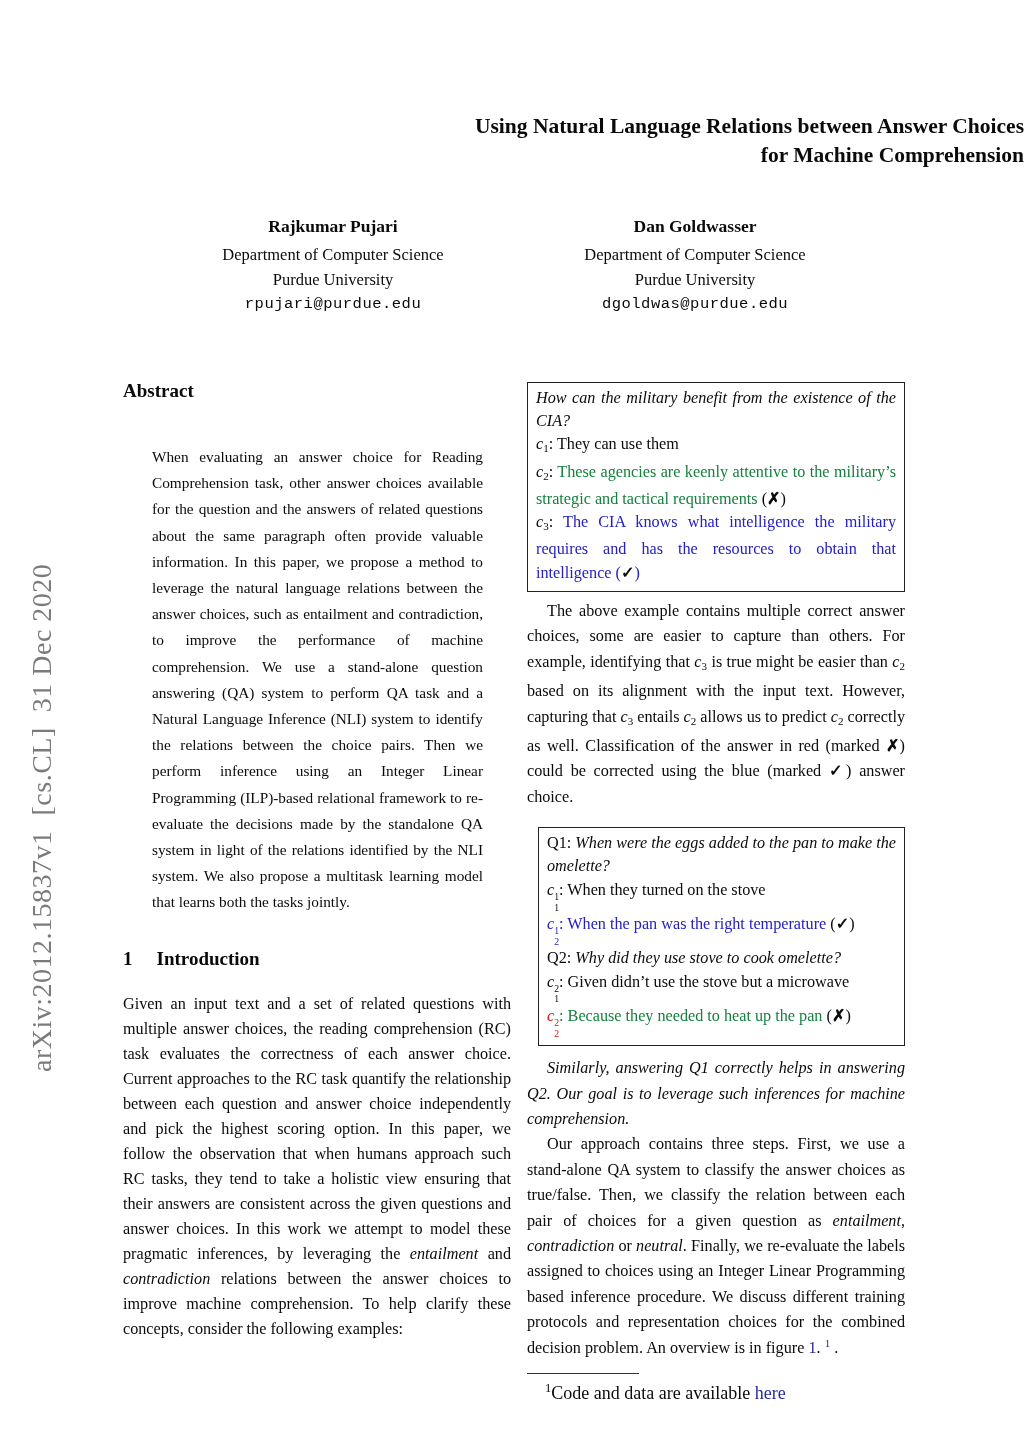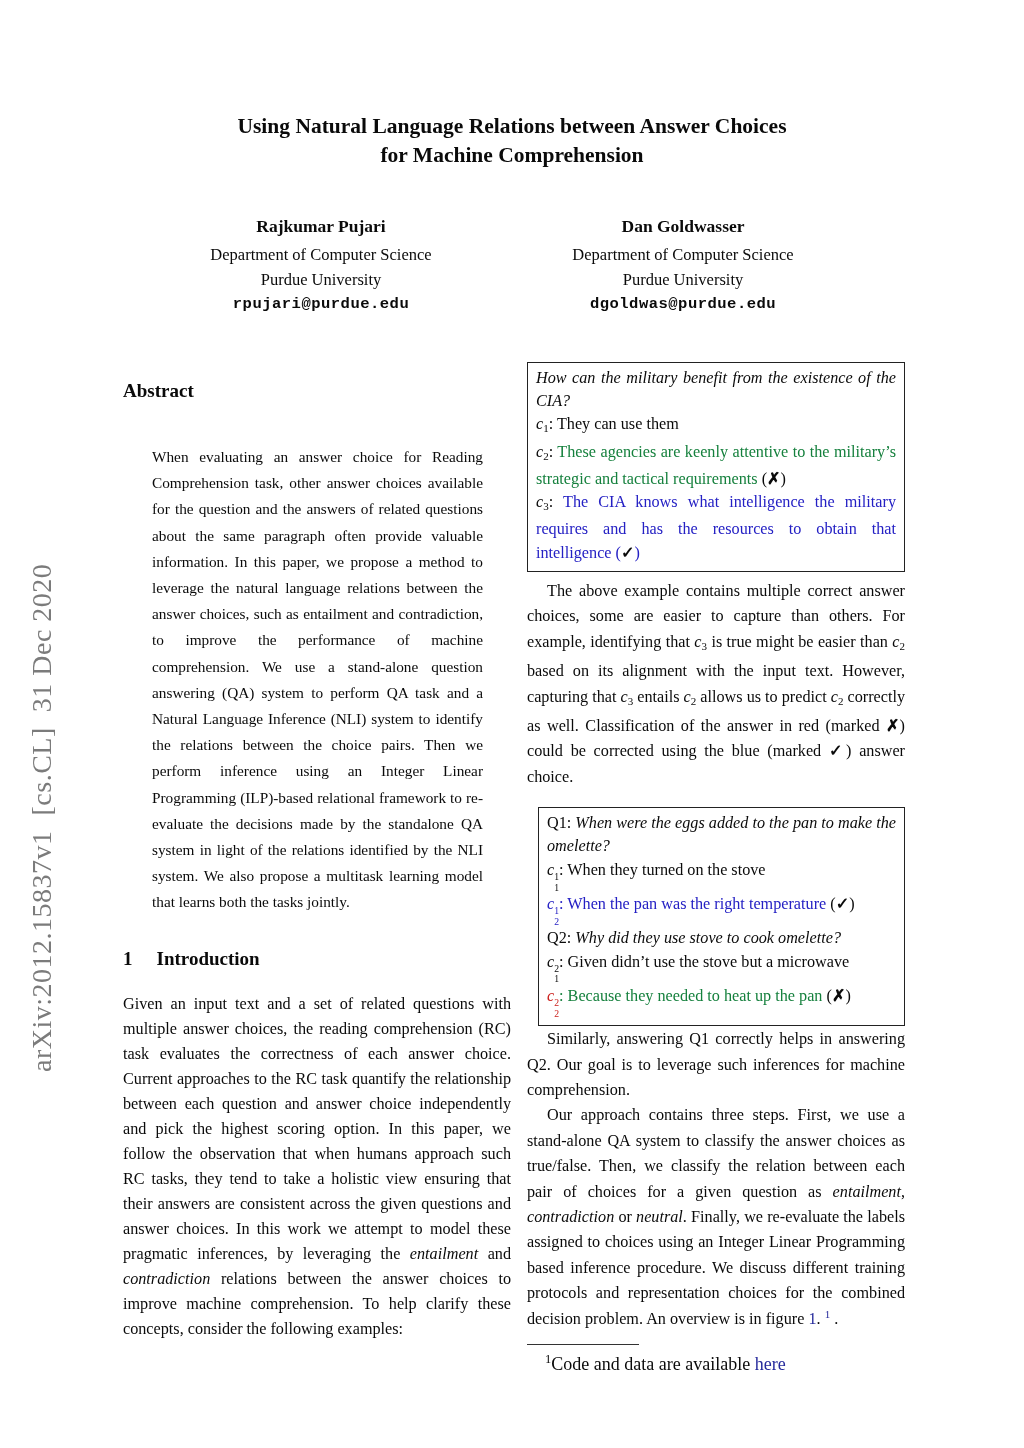--- a/index.html
+++ b/index.html
@@ -18,33 +18,33 @@
     transform:rotate(-90deg);
     transform-origin:0 0;
     font-size:28px;
     color:#7b7b7b;
     white-space:pre;
     letter-spacing:0.5px;
   }
   
   .paper-title{
     position:absolute;top:112px;left:0;width:100%;
-    text-align:center;font-weight:bold;font-size:21.5px;line-height:29px;
+    text-align:right;font-weight:bold;font-size:21.5px;line-height:29px;
   }
   
   .authors{
-    position:absolute;top:214px;left:140px;width:724px;
+    position:absolute;top:214px;left:152px;width:724px;
     display:flex;
   }
   .author{flex:1;text-align:center;font-size:16.5px;line-height:25px;}
   .author .name{font-weight:bold;font-size:17.5px;margin-bottom:3px;}
-  .author .email{font-family:"Liberation Mono", monospace;font-size:15.5px;letter-spacing:0.5px;font-weight:bold;}
+  .author .email{font-family:"Liberation Mono", monospace;font-size:15.5px;letter-spacing:0.5px;}
   
   .col-left{position:absolute;left:123px;top:380px;width:388px;}
-  .col-right{position:absolute;left:527px;top:356px;width:378px;}
+  .col-right{position:absolute;left:527px;top:376px;width:378px;}
   .abstract-heading{text-align:left;font-weight:bold;font-size:19px;margin:0 0 0 0;}
   .abstract-text{
     margin:42px 28px 0 29px;
     font-size:15.3px;line-height:26.2px;text-align:justify;
   }
   .section-heading{margin:32px 0 0 0;font-weight:bold;font-size:19px;}
   .section-heading .secnum{margin-right:24px;}
   .intro-para{margin:22px 0 0 0;font-size:16.2px;line-height:25px;text-align:justify;}
   
   .example-box{
@@ -52,21 +52,21 @@
     margin:6px 0 0 0;
     padding:4px 8px 6px 8px;
     font-size:16.2px;line-height:23.2px;text-align:justify;
   }
   .body-para{
     margin:7px 0 0 0;
     font-size:16.2px;line-height:25.4px;text-align:justify;
     text-indent:20px;
   }
   .box2{margin-top:17px;margin-left:11px;}
-  .para-similarly{margin-top:1px;}
+  .para-similarly{margin-top:10px;font-style:italic;}
   .para-approach{margin-top:0;}
   .footnote{margin-top:12px;}
   .footnote-rule{width:112px;border:none;border-top:1.3px solid #333;margin:0 0 4px 0;}
   .footnote-text{font-size:18px;line-height:20px;margin-left:18px;}
   .footnote-text sup{font-size:0.7em;}
   
   .i{font-style:italic;}
   .red{color:#15803d;}
   .blue{color:#2420c4;}
   .link{color:#262a9c;}

